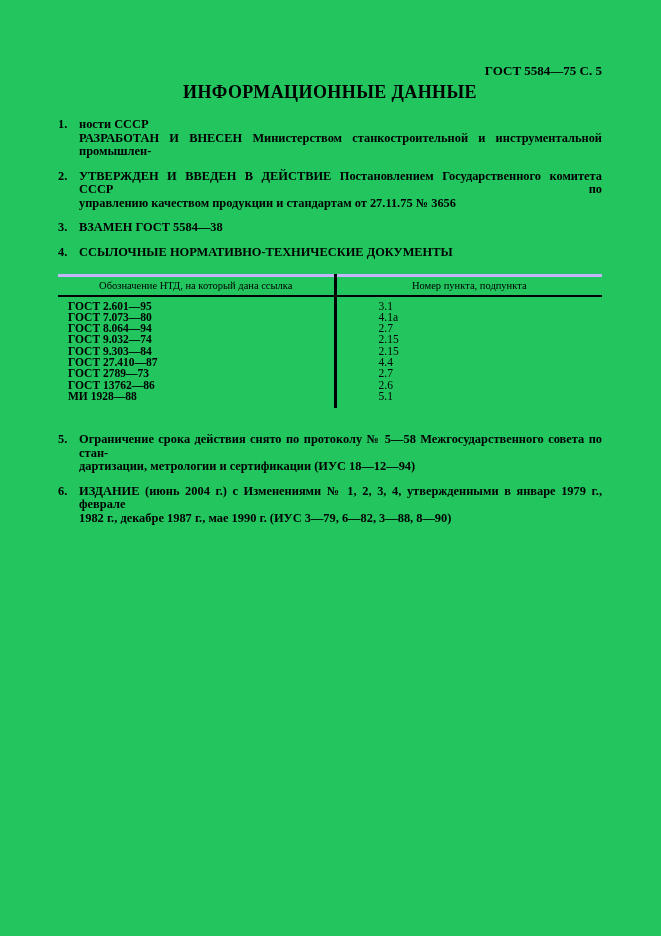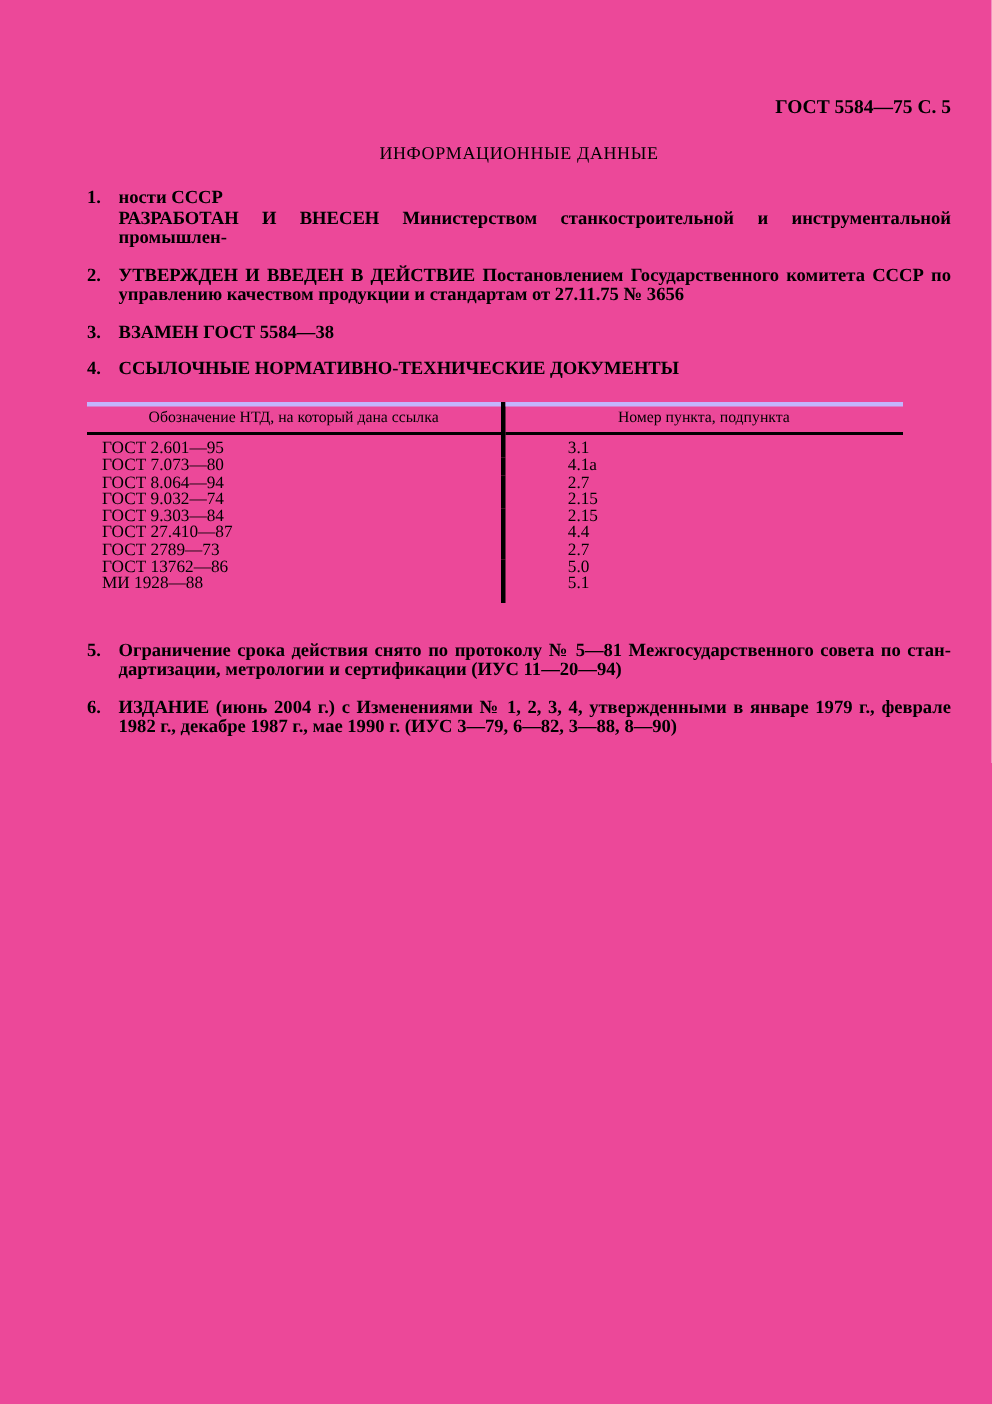--- a/index.html
+++ b/index.html
@@ -5,36 +5,36 @@
   * { margin: 0; padding: 0; box-sizing: border-box; }
   html, body { background: #ffffff; }
   body {
     width: 661px; height: 936px;
     font-family: "Liberation Serif", "DejaVu Serif", serif;
     color: #000;
     overflow: hidden;
   }
   .page {
     width: 661px; height: 936px;
-    background: #ec4899;
-    padding: 64px 27px 0 58px;
+    background: #22c55e;
+    padding: 64px 59px 0 58px;
   }
   .header-line {
     text-align: right;
     font-weight: bold;
     font-size: 13px;
     line-height: 14px;
     white-space: nowrap;
   }
   .doc-title {
     text-align: center;
-    font-weight: normal;
-    font-size: 12px;
+    font-weight: bold;
+    font-size: 18px;
     letter-spacing: 0.4px;
-    margin-top: 17px;
+    margin-top: 4px;
   }
   .items-top { margin-top: 15px; }
   .item {
     display: flex;
     font-weight: bold;
     font-size: 12.4px;
     line-height: 13.5px;
     margin-bottom: 11px;
   }
   .item .num { width: 21px; flex: none; }
@@ -61,21 +61,21 @@
   table.refs th.c1, table.refs td.c1 {
     width: 277px;
     border-right: 3px solid #000;
   }
   table.refs td {
     font-size: 11.5px;
     line-height: 11.3px;
     vertical-align: top;
     padding: 0;
   }
-  table.refs td.c1 { padding-left: 10px; }
+  table.refs td.c1 { padding-left: 10px; font-weight: bold; }
   table.refs td.c2 { padding-left: 42px; }
   table.refs tr.first td { padding-top: 4px; }
   table.refs tr.spacer td { height: 6px; }
   .items-bottom { margin-top: 25px; }
 </style>
 </head>
 <body>
 
 <div class="page">
 
@@ -148,40 +148,40 @@
       <tr>
         <td class="c1">ГОСТ 27.410—87</td>
         <td class="c2">4.4</td>
       </tr>
       <tr>
         <td class="c1">ГОСТ 2789—73</td>
         <td class="c2">2.7</td>
       </tr>
       <tr>
         <td class="c1">ГОСТ 13762—86</td>
-        <td class="c2">5.0</td>
+        <td class="c2">2.6</td>
       </tr>
       <tr>
         <td class="c1">МИ 1928—88</td>
         <td class="c2">5.1</td>
       </tr>
       <tr class="spacer">
         <td class="c1"></td>
         <td class="c2"></td>
       </tr>
     </tbody>
   </table>
 
   <div class="items-bottom">
 
     <div class="item">
       <span class="num">5.</span>
       <div class="itext">
-        <div class="line j">Ограничение срока действия снято по протоколу № 5—81 Межгосударственного совета по стан-</div>
-        <div class="line">дартизации, метрологии и сертификации (ИУС 11—20—94)</div>
+        <div class="line j">Ограничение срока действия снято по протоколу № 5—58 Межгосударственного совета по стан-</div>
+        <div class="line">дартизации, метрологии и сертификации (ИУС 18—12—94)</div>
       </div>
     </div>
 
     <div class="item">
       <span class="num">6.</span>
       <div class="itext">
         <div class="line j">ИЗДАНИЕ (июнь 2004 г.) с Изменениями № 1, 2, 3, 4, утвержденными в январе 1979 г., феврале</div>
         <div class="line">1982 г., декабре 1987 г., мае 1990 г. (ИУС 3—79, 6—82, 3—88, 8—90)</div>
       </div>
     </div>

